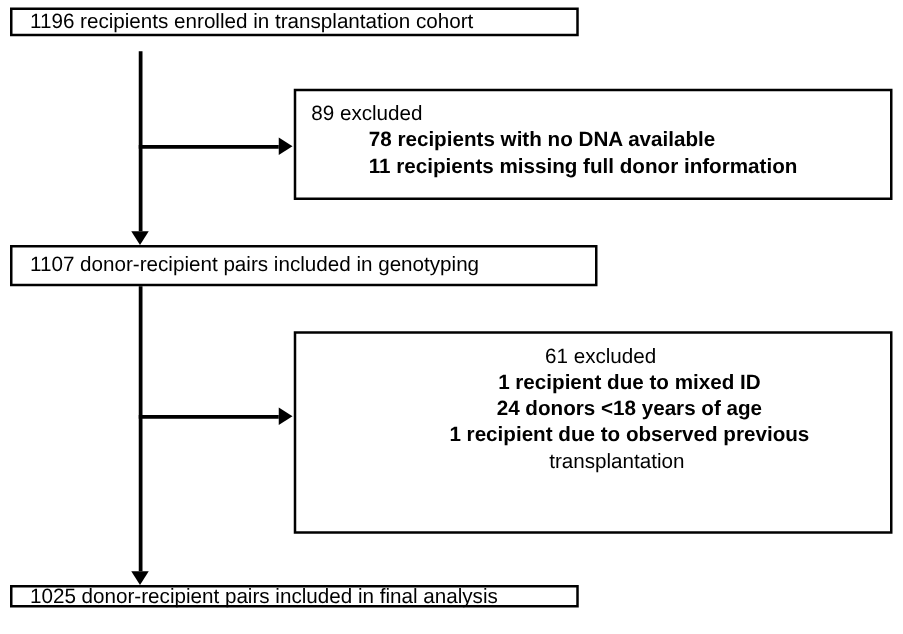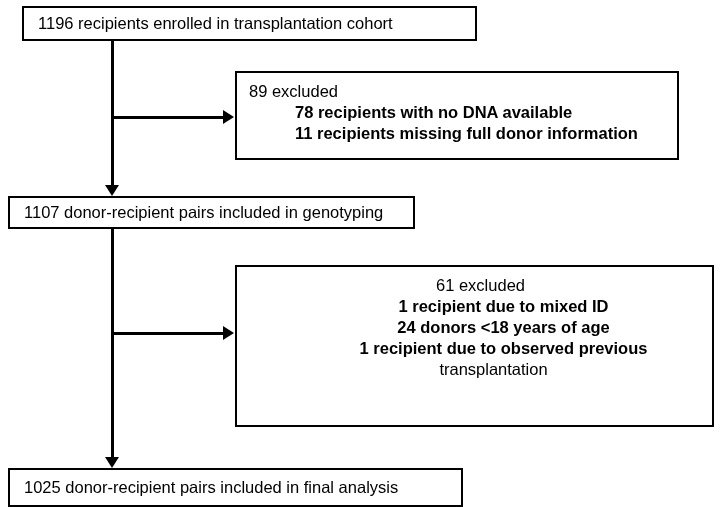--- a/index.html
+++ b/index.html
@@ -77,51 +77,51 @@
     border-top: 7px solid transparent;
     border-bottom: 7px solid transparent;
     border-left: 11px solid #000000;
   }
 </style>
 </head>
 <body>
 
 <div id="flow-root">
 
-  <div class="box main-box" style="left:22px; top:6px; width:455px; height:35px;">
+  <div class="box main-box" style="left:8px; top:6px; width:455px; height:23px;">
     <div class="box-line">1196 recipients enrolled in transplantation cohort</div>
   </div>
 
   <div class="vline" style="left:111px; top:41px; width:3px; height:144px;"></div>
   <div class="arrow-down" style="left:105px; top:185px;"></div>
 
   <div class="hline" style="left:111px; top:116px; width:112px; height:3px;"></div>
   <div class="arrow-right" style="left:223px; top:110px;"></div>
 
-  <div class="box excl-box" style="left:235px; top:71px; width:444px; height:89px;">
+  <div class="box excl-box" style="left:235px; top:71px; width:479px; height:89px;">
     <div class="box-line excl-head">89 excluded</div>
     <div class="box-line excl-item">78 recipients with no DNA available</div>
     <div class="box-line excl-item">11 recipients missing full donor information</div>
   </div>
 
-  <div class="box main-box" style="left:8px; top:196px; width:407px; height:33px;">
+  <div class="box main-box" style="left:8px; top:196px; width:470px; height:33px;">
     <div class="box-line">1107 donor-recipient pairs included in genotyping</div>
   </div>
 
   <div class="vline" style="left:111px; top:229px; width:3px; height:228px;"></div>
   <div class="arrow-down" style="left:105px; top:457px;"></div>
 
   <div class="hline" style="left:111px; top:332px; width:112px; height:3px;"></div>
   <div class="arrow-right" style="left:223px; top:326px;"></div>
 
   <div class="box excl-box" style="left:235px; top:265px; width:479px; height:162px;text-align:center;">
     <div class="box-line excl-head">61 excluded</div>
     <div class="box-line excl-item">1 recipient due to mixed ID</div>
     <div class="box-line excl-item">24 donors &lt;18 years of age</div>
     <div class="box-line excl-item">1 recipient due to observed previous</div>
     <div class="box-line excl-item-cont">transplantation</div>
   </div>
 
-  <div class="box main-box" style="left:8px; top:468px; width:455px; height:39px;">
+  <div class="box main-box" style="left:8px; top:468px; width:455px; height:18px;">
     <div class="box-line">1025 donor-recipient pairs included in final analysis</div>
   </div>
 
 </div>
 
 </body></html>

